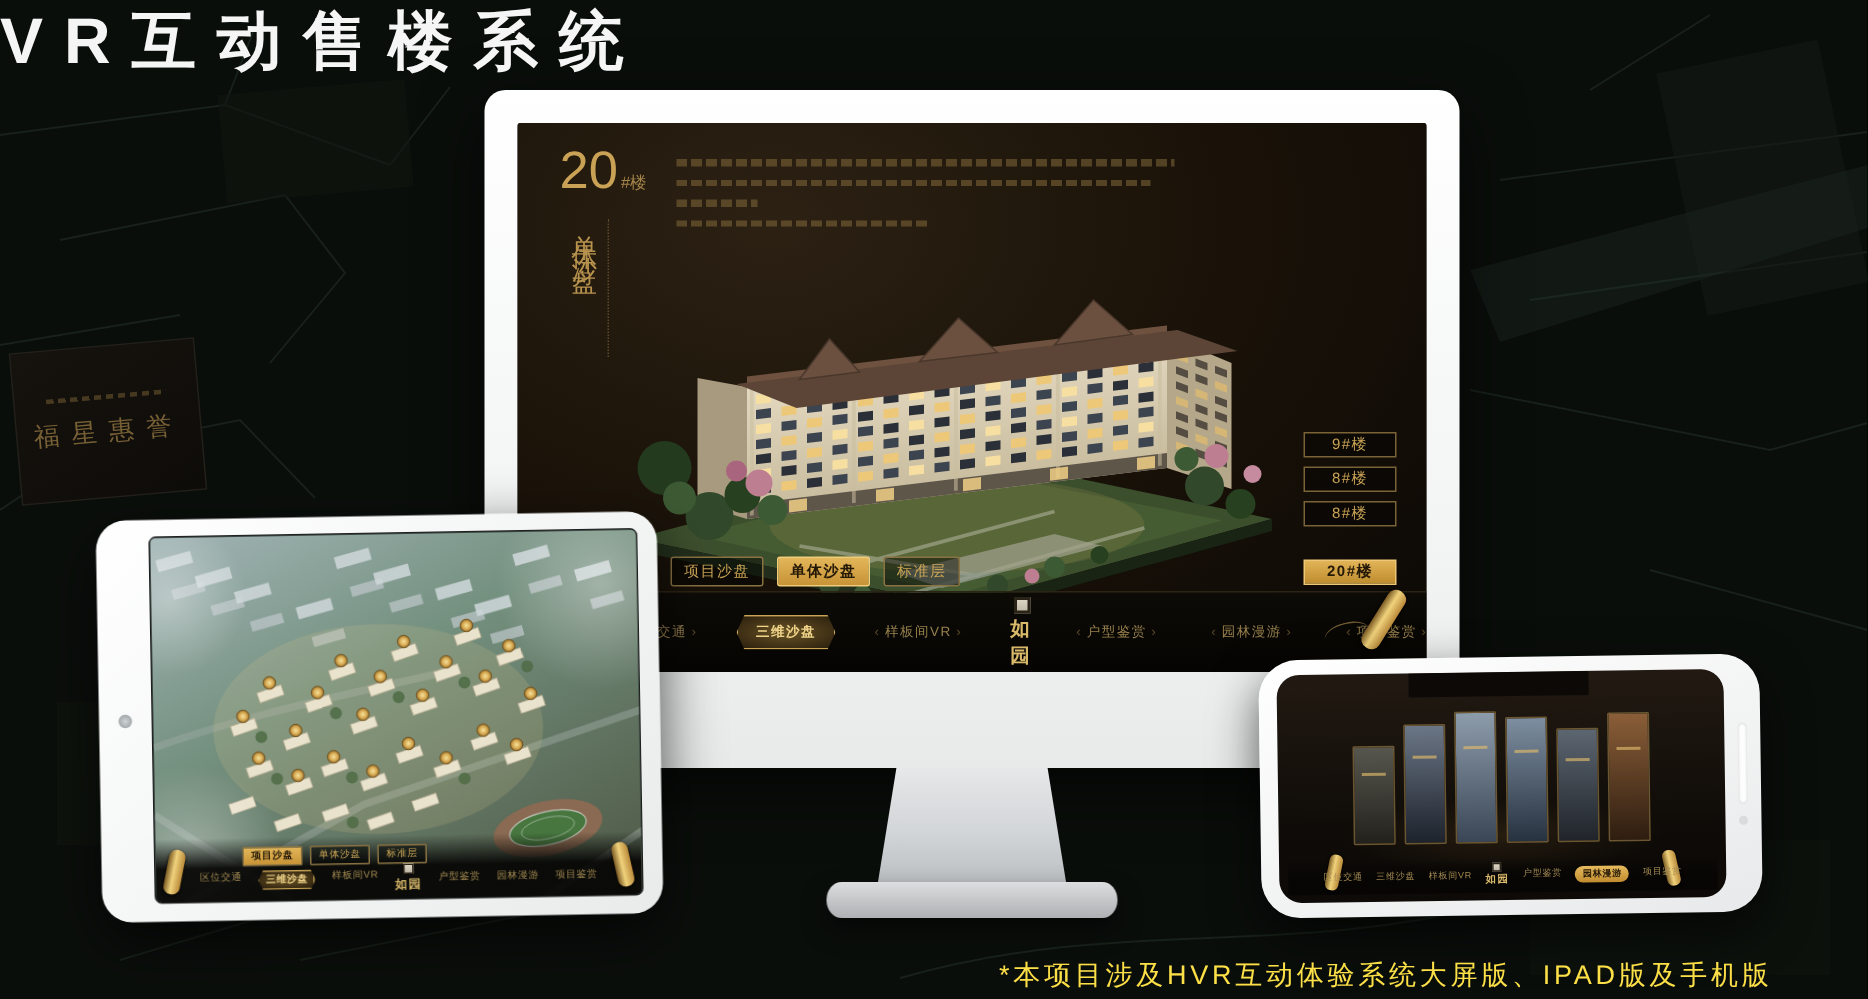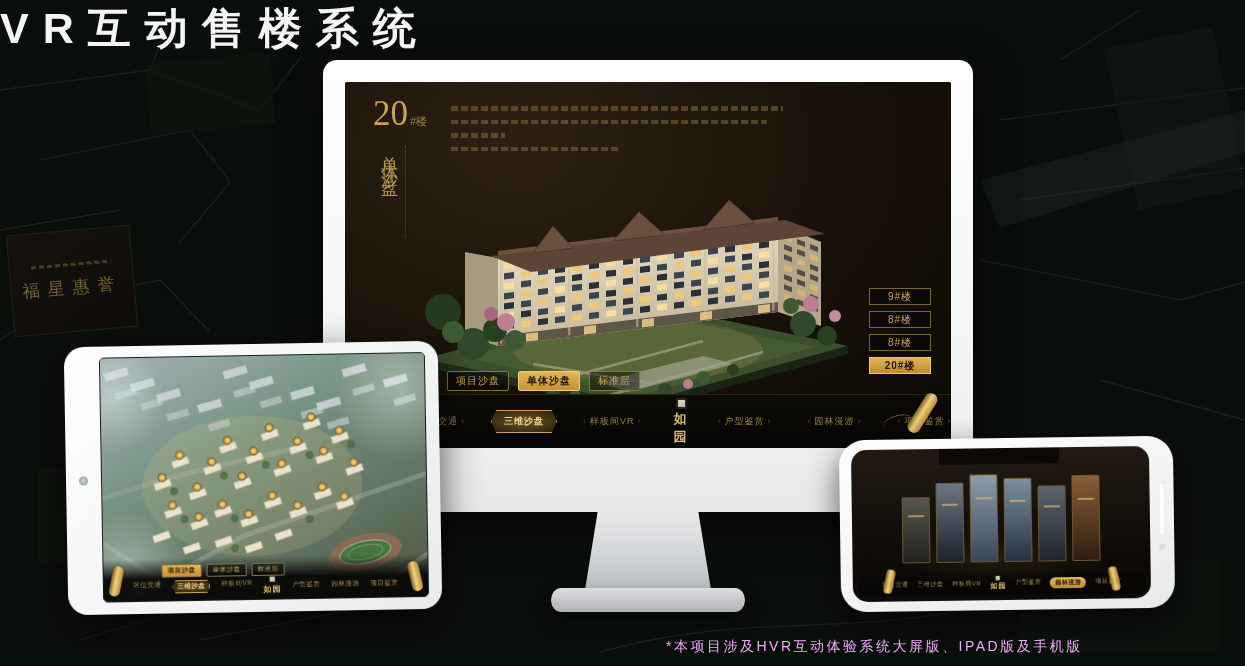--- a/index.html
+++ b/index.html
@@ -9,51 +9,51 @@
   .bg-map{position:absolute;inset:0;z-index:0;}
   .plaque{position:absolute;left:10px;top:230px;width:122px;height:100px;z-index:1;
           background:linear-gradient(150deg,#16130e,#0e0c09);border:1px solid #23201a;
           transform:rotate(-5deg);display:flex;flex-direction:column;align-items:center;justify-content:center;}
   .plaque-line{width:80px;height:3px;margin-bottom:10px;opacity:.5;
           background:repeating-linear-gradient(90deg,#7a6234 0 5px,transparent 5px 8px);}
   .plaque-text{font-family:"Liberation Serif",serif;color:#8a6f3d;font-size:17px;letter-spacing:8px;opacity:.85;}
   
   .main-title{position:absolute;top:0;left:0;width:100%;z-index:3;
       color:#f5f5f5;font-size:43px;font-weight:bold;letter-spacing:14px;line-height:56px;}
-  .footnote{position:absolute;left:666px;top:638px;z-index:6;color:#f0abfc;font-size:14px;letter-spacing:2.5px;}
+  .footnote{position:absolute;left:666px;top:638px;z-index:6;color:#fde047;font-size:18px;letter-spacing:2.5px;}
   
   .monitor{position:absolute;left:323px;top:60px;width:650px;height:452px;z-index:2;
       background:linear-gradient(180deg,#ffffff,#f2f3f3 70%,#e8eaea);border-radius:14px;
       box-shadow:0 14px 42px rgba(0,0,0,.65);}
   .m-screen{position:absolute;left:22px;top:22px;width:606px;height:366px;background:#0c0906;
       overflow:hidden;border-radius:2px;}
   .screen-inner{position:absolute;inset:0;
       background:radial-gradient(ellipse at 28% 18%,#2c2113 0%,#1b1309 46%,#0b0805 100%);}
   .stand-neck{position:absolute;left:585px;top:512px;width:126px;height:78px;z-index:2;
       clip-path:polygon(10% 0,90% 0,100% 100%,0 100%);
       background:linear-gradient(180deg,#e6e8e9,#d2d5d7 55%,#bcbfc1);}
   .stand-base{position:absolute;left:551px;top:588px;width:194px;height:24px;z-index:2;border-radius:10px/12px;
       background:linear-gradient(180deg,#dcdedf,#aeb1b3);box-shadow:0 8px 16px rgba(0,0,0,.55);}
   
   .blk{position:absolute;left:28px;top:14px;color:#c9a255;}
-  .blk-num{font-family:Liberation Serif, serif;font-size:35px;line-height:36px;color:#c9a255;}
+  .blk-num{font-family:Liberation Sans, sans-serif;font-size:35px;line-height:36px;color:#c9a255;}
   .blk-unit{font-size:11px;color:#a5854a;margin-left:2px;}
   .blk-sub{position:absolute;left:33px;top:60px;writing-mode:vertical-rl;text-orientation:upright;
       font-family:"Liberation Serif",serif;font-size:17px;letter-spacing:8px;color:#b8934e;}
   .blk-en{position:absolute;left:60px;top:64px;height:92px;border-left:1px dotted #6a5530;opacity:.8;}
   
   .desc{position:absolute;left:106px;top:24px;width:332px;}
   .desc div{height:4.5px;margin-bottom:9px;opacity:.5;
       background:repeating-linear-gradient(90deg,#8a6f3d 0 7px,transparent 7px 10px);}
   
   .floor-btns{position:absolute;right:20px;top:206px;display:flex;flex-direction:column;gap:6px;}
   .floor-btn{width:62px;height:17px;font-size:10px;letter-spacing:1px;color:#c9a455;text-align:center;
       line-height:16px;background:rgba(8,6,3,.55);border:1px solid #7a6437;cursor:pointer;
       font-family:"Liberation Sans",sans-serif;padding:0;}
-  .floor-btn.active{background:linear-gradient(180deg,#e2b457,#bd8c2f);color:#241806;font-weight:bold;border-color:#ecc777;}
+  .floor-btn.active{background:linear-gradient(180deg,#e2b457,#bd8c2f);color:#241806;font-weight:bold;border-color:#ecc777;margin-top:16px;}
   
   .tabs{position:absolute;left:102px;top:289px;display:flex;gap:9px;}
   .tab{font-size:10px;letter-spacing:1px;color:#caa556;padding:2px 8px;border:1px solid #8a7342;
       border-radius:2px;background:rgba(0,0,0,.45);cursor:pointer;}
   .tab.active{background:linear-gradient(180deg,#e3b65a,#c79336);color:#241806;border-color:#f0cd7a;font-weight:bold;}
   
   .menubar{position:absolute;left:0;right:0;bottom:0;height:53px;z-index:2;
       background:linear-gradient(180deg,#0d0b06,#050402);border-top:1px solid #2c2415;
       display:flex;align-items:center;}
   .mgroup{display:flex;align-items:center;gap:24px;}

